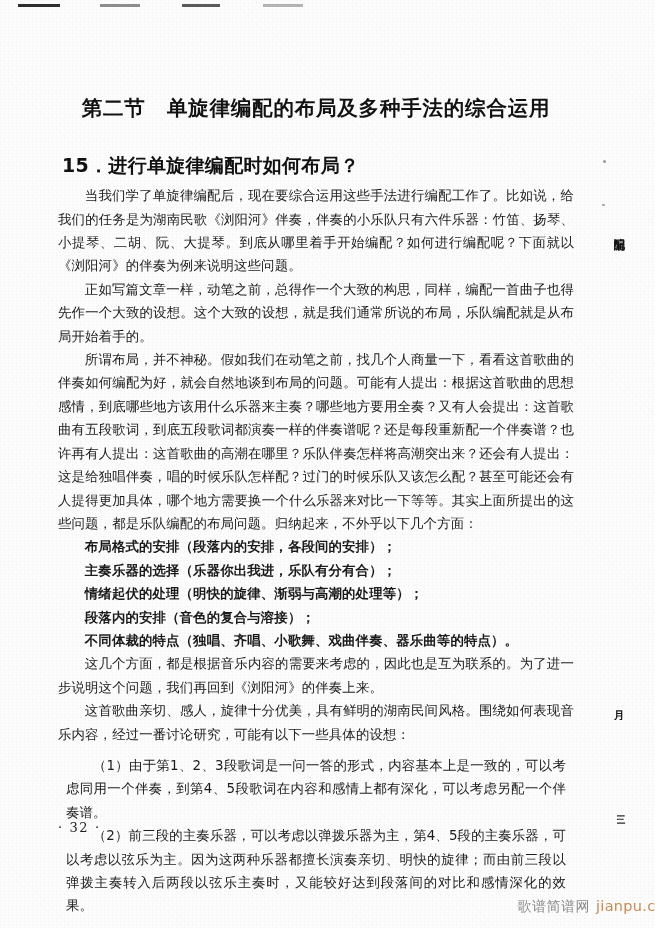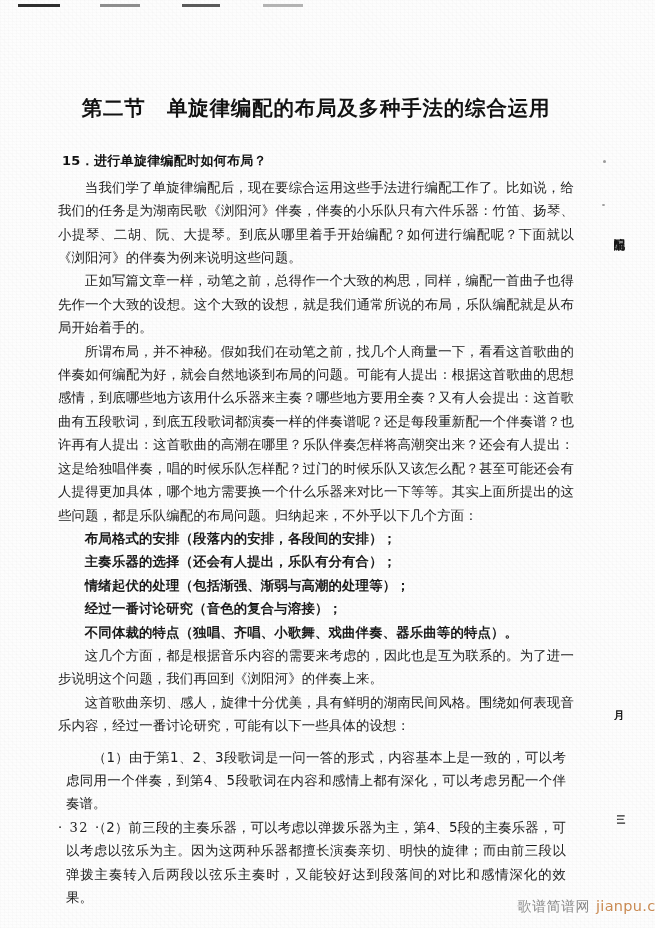--- a/index.html
+++ b/index.html
@@ -51,21 +51,21 @@
     text-align: center;
     color: #121212;
     margin: 0 0 30px 0;
     white-space: pre;
     line-height: 1.25;
   }
 
   .question-heading {
     font-family: "DejaVu Sans", "Liberation Sans", sans-serif;
     font-weight: bold;
-    font-size: 13px;
+    font-size: 19px;
     letter-spacing: 0.3px;
     color: #111111;
     margin: 12px 0 6px 4px;
     line-height: 1.4;
   }
 
   p.body-par {
     font-family: "DejaVu Sans", "Liberation Sans", sans-serif;
     font-size: 13.4px;
     line-height: 23.4px;
@@ -198,23 +198,23 @@
     <h1 class="section-title">第二节　单旋律编配的布局及多种手法的综合运用</h1>
 
     <h2 class="question-heading">15．进行单旋律编配时如何布局？</h2>
 
     <p class="body-par">当我们学了单旋律编配后，现在要综合运用这些手法进行编配工作了。比如说，给我们的任务是为湖南民歌《浏阳河》伴奏，伴奏的小乐队只有六件乐器：竹笛、扬琴、小提琴、二胡、阮、大提琴。到底从哪里着手开始编配？如何进行编配呢？下面就以《浏阳河》的伴奏为例来说明这些问题。</p>
     <p class="body-par">正如写篇文章一样，动笔之前，总得作一个大致的构思，同样，编配一首曲子也得先作一个大致的设想。这个大致的设想，就是我们通常所说的布局，乐队编配就是从布局开始着手的。</p>
     <p class="body-par">所谓布局，并不神秘。假如我们在动笔之前，找几个人商量一下，看看这首歌曲的伴奏如何编配为好，就会自然地谈到布局的问题。可能有人提出：根据这首歌曲的思想感情，到底哪些地方该用什么乐器来主奏？哪些地方要用全奏？又有人会提出：这首歌曲有五段歌词，到底五段歌词都演奏一样的伴奏谱呢？还是每段重新配一个伴奏谱？也许再有人提出：这首歌曲的高潮在哪里？乐队伴奏怎样将高潮突出来？还会有人提出：这是给独唱伴奏，唱的时候乐队怎样配？过门的时候乐队又该怎么配？甚至可能还会有人提得更加具体，哪个地方需要换一个什么乐器来对比一下等等。其实上面所提出的这些问题，都是乐队编配的布局问题。归纳起来，不外乎以下几个方面：</p>
 
     <ul class="aspect-list">
       <li>布局格式的安排（段落内的安排，各段间的安排）；</li>
-      <li>主奏乐器的选择（还会有人提出，乐队有分有合）；</li>
-      <li>情绪起伏的处理（包括渐强、渐弱与高潮的处理等）；</li>
-      <li>经过一番讨论研究（音色的复合与溶接）；</li>
+      <li>主奏乐器的选择（乐器你出我进，乐队有分有合）；</li>
+      <li>情绪起伏的处理（明快的旋律、渐弱与高潮的处理等）；</li>
+      <li>段落内的安排（音色的复合与溶接）；</li>
       <li>不同体裁的特点（独唱、齐唱、小歌舞、戏曲伴奏、器乐曲等的特点）。</li>
     </ul>
 
     <p class="body-par">这几个方面，都是根据音乐内容的需要来考虑的，因此也是互为联系的。为了进一步说明这个问题，我们再回到《浏阳河》的伴奏上来。</p>
     <p class="body-par">这首歌曲亲切、感人，旋律十分优美，具有鲜明的湖南民间风格。围绕如何表现音乐内容，经过一番讨论研究，可能有以下一些具体的设想：</p>
 
     <ol class="numbered">
       <li>（1）由于第1、2、3段歌词是一问一答的形式，内容基本上是一致的，可以考虑同用一个伴奏，到第4、5段歌词在内容和感情上都有深化，可以考虑另配一个伴奏谱。</li>
       <li>（2）前三段的主奏乐器，可以考虑以弹拨乐器为主，第4、5段的主奏乐器，可以考虑以弦乐为主。因为这两种乐器都擅长演奏亲切、明快的旋律；而由前三段以弹拨主奏转入后两段以弦乐主奏时，又能较好达到段落间的对比和感情深化的效果。</li>
     </ol>

